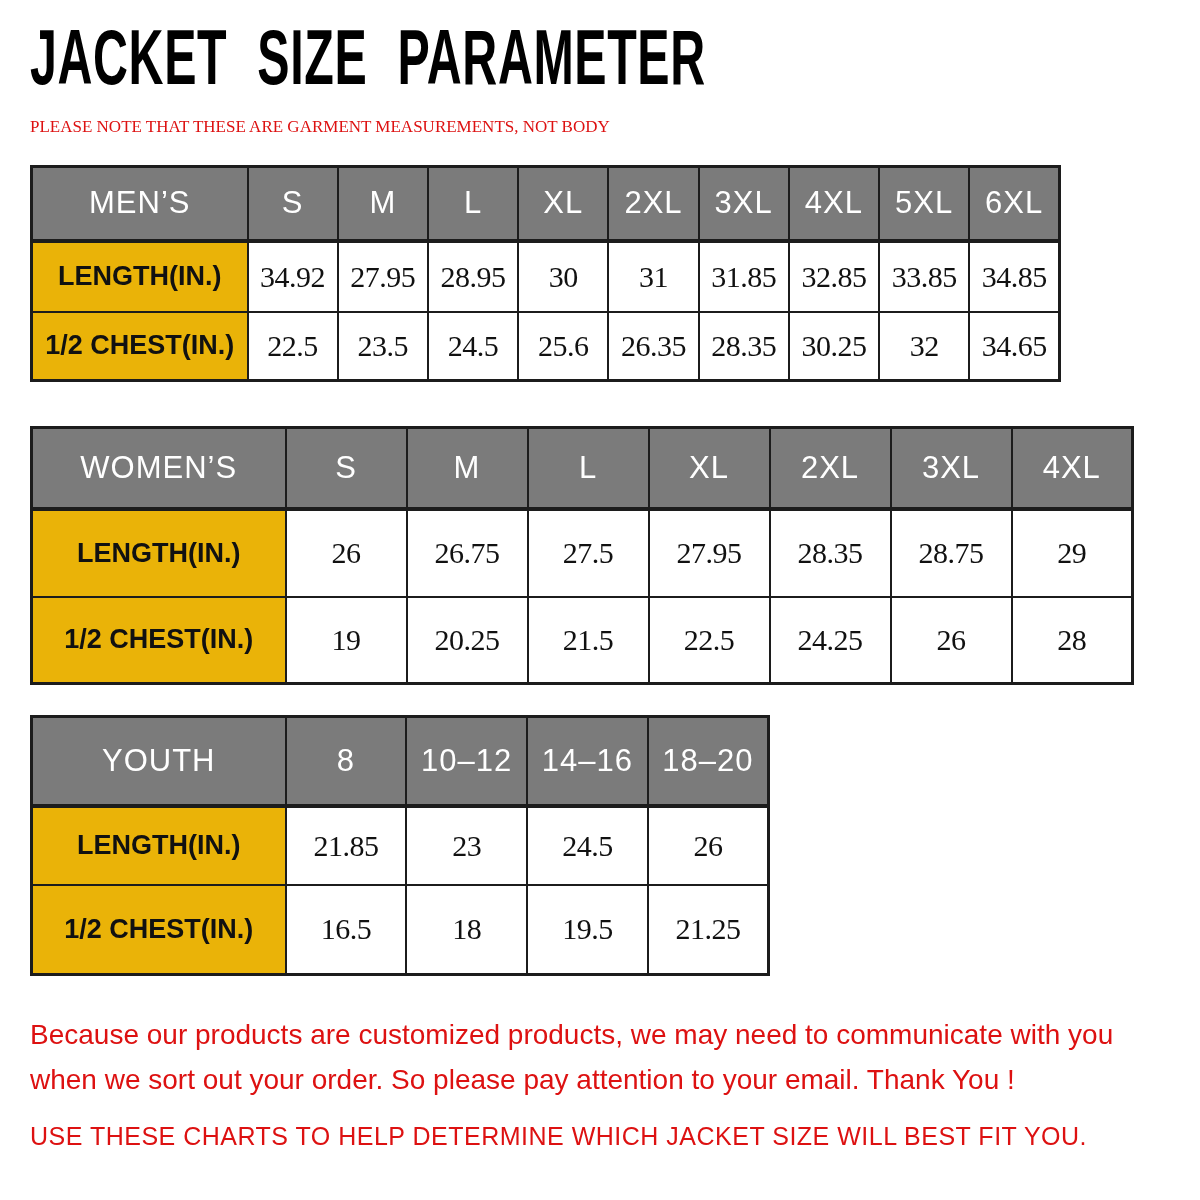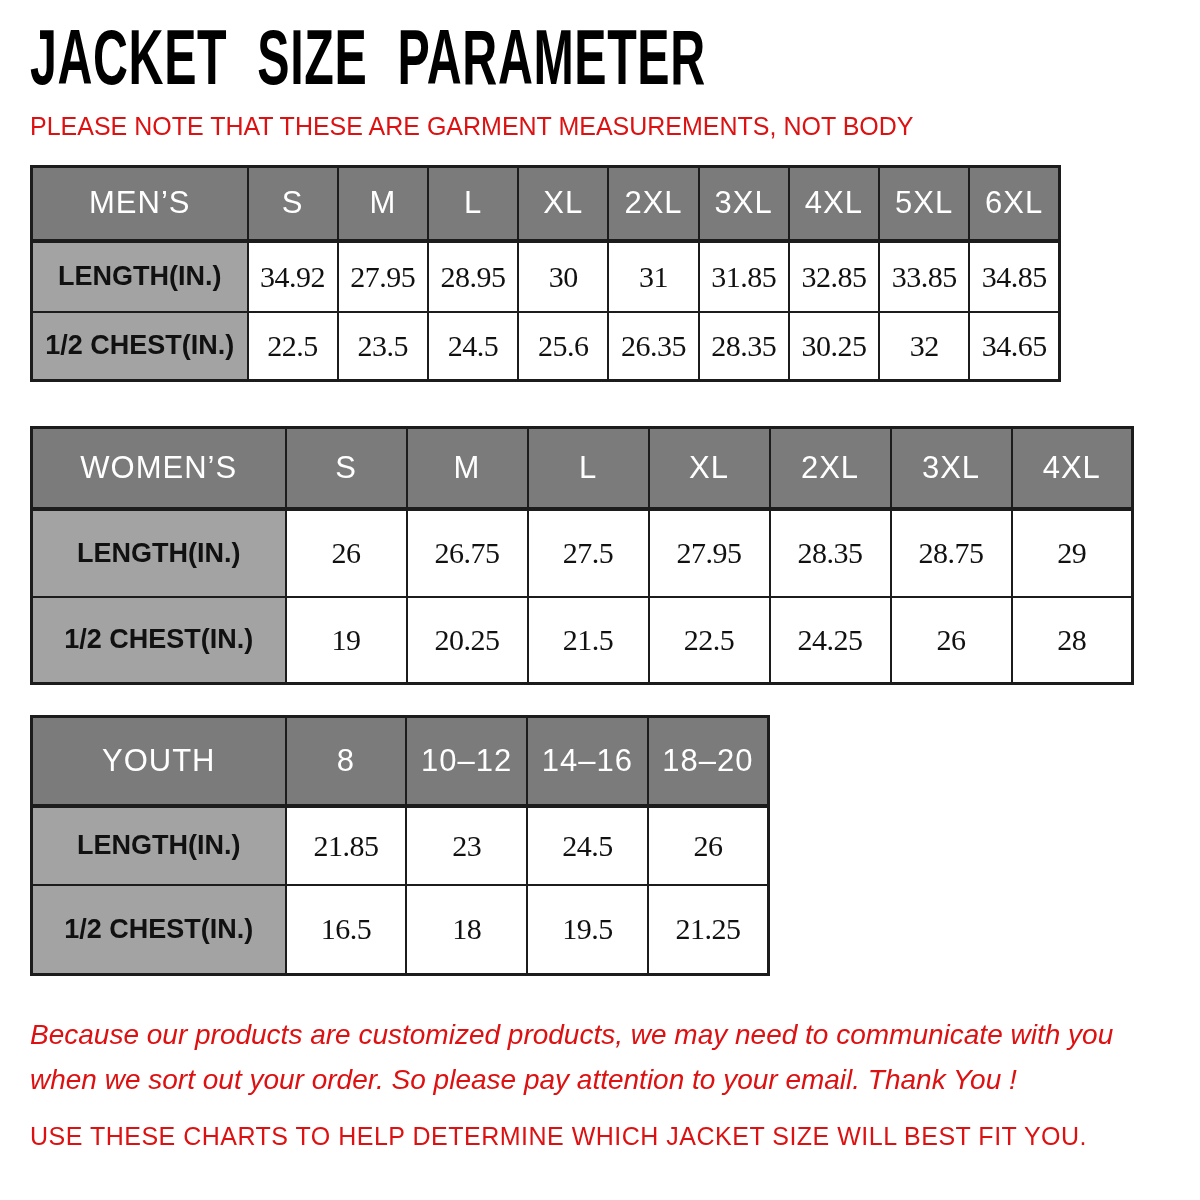--- a/index.html
+++ b/index.html
@@ -24,21 +24,21 @@
     display:inline-block;
     transform:scaleX(0.62);
     transform-origin:0 50%;
     font-size:78px;
     letter-spacing:1px;
     word-spacing:26px;
     color:#000;
   }
 
   
-  .note{margin-top:20px;color:var(--accent-red);font-size:25px;line-height:33px;letter-spacing:0;}
+  .note{margin-top:20px;color:var(--accent-red);font-size:17px;line-height:33px;letter-spacing:0;font-family:Liberation Serif, serif;}
 
   
   table.tbl{
     border-collapse:collapse;
     table-layout:fixed;
     border:3px solid var(--border);
     background:#ffffff;
   }
   .tbl th,.tbl td{
     border:2px solid var(--border);
@@ -51,21 +51,21 @@
     background:var(--header-gray);
     color:#ffffff;
     font-size:31px;
     font-weight:400;
     letter-spacing:1px;
     border-bottom:4px solid var(--border);
   }
   .tbl tbody th{
     font-size:27px;
     font-weight:600;
-    background:#a3a3a3;
+    background:#eab308;
   }
   .tbl tbody td{
     font-family:"Liberation Serif",serif;
     font-size:30px;
     letter-spacing:-0.5px;
   }
 
   .t-men{width:1031px;margin-top:22px;}
   .t-men thead tr{height:74px;}
   .t-men tbody tr:nth-child(1){height:71px;}
@@ -75,21 +75,21 @@
   .t-women thead tr{height:81px;}
   .t-women tbody tr:nth-child(1){height:88px;}
   .t-women tbody tr:nth-child(2){height:87px;}
 
   .t-youth{width:740px;margin-top:30px;}
   .t-youth thead tr{height:89px;}
   .t-youth tbody tr:nth-child(1){height:79px;}
   .t-youth tbody tr:nth-child(2){height:90px;}
 
   
-  .footer-para{margin-top:36px;color:var(--accent-red);font-size:28px;line-height:45px;font-style:italic;}
+  .footer-para{margin-top:36px;color:var(--accent-red);font-size:28px;line-height:45px;}
   .footer-caps{margin-top:20px;color:var(--accent-red);font-size:25px;letter-spacing:0.5px;white-space:nowrap;}
 </style>
 </head>
 <body>
 
 <div class="page">
 
   <h1 class="title">
     <span class="title-inner">JACKET SIZE PARAMETER</span>
   </h1>

